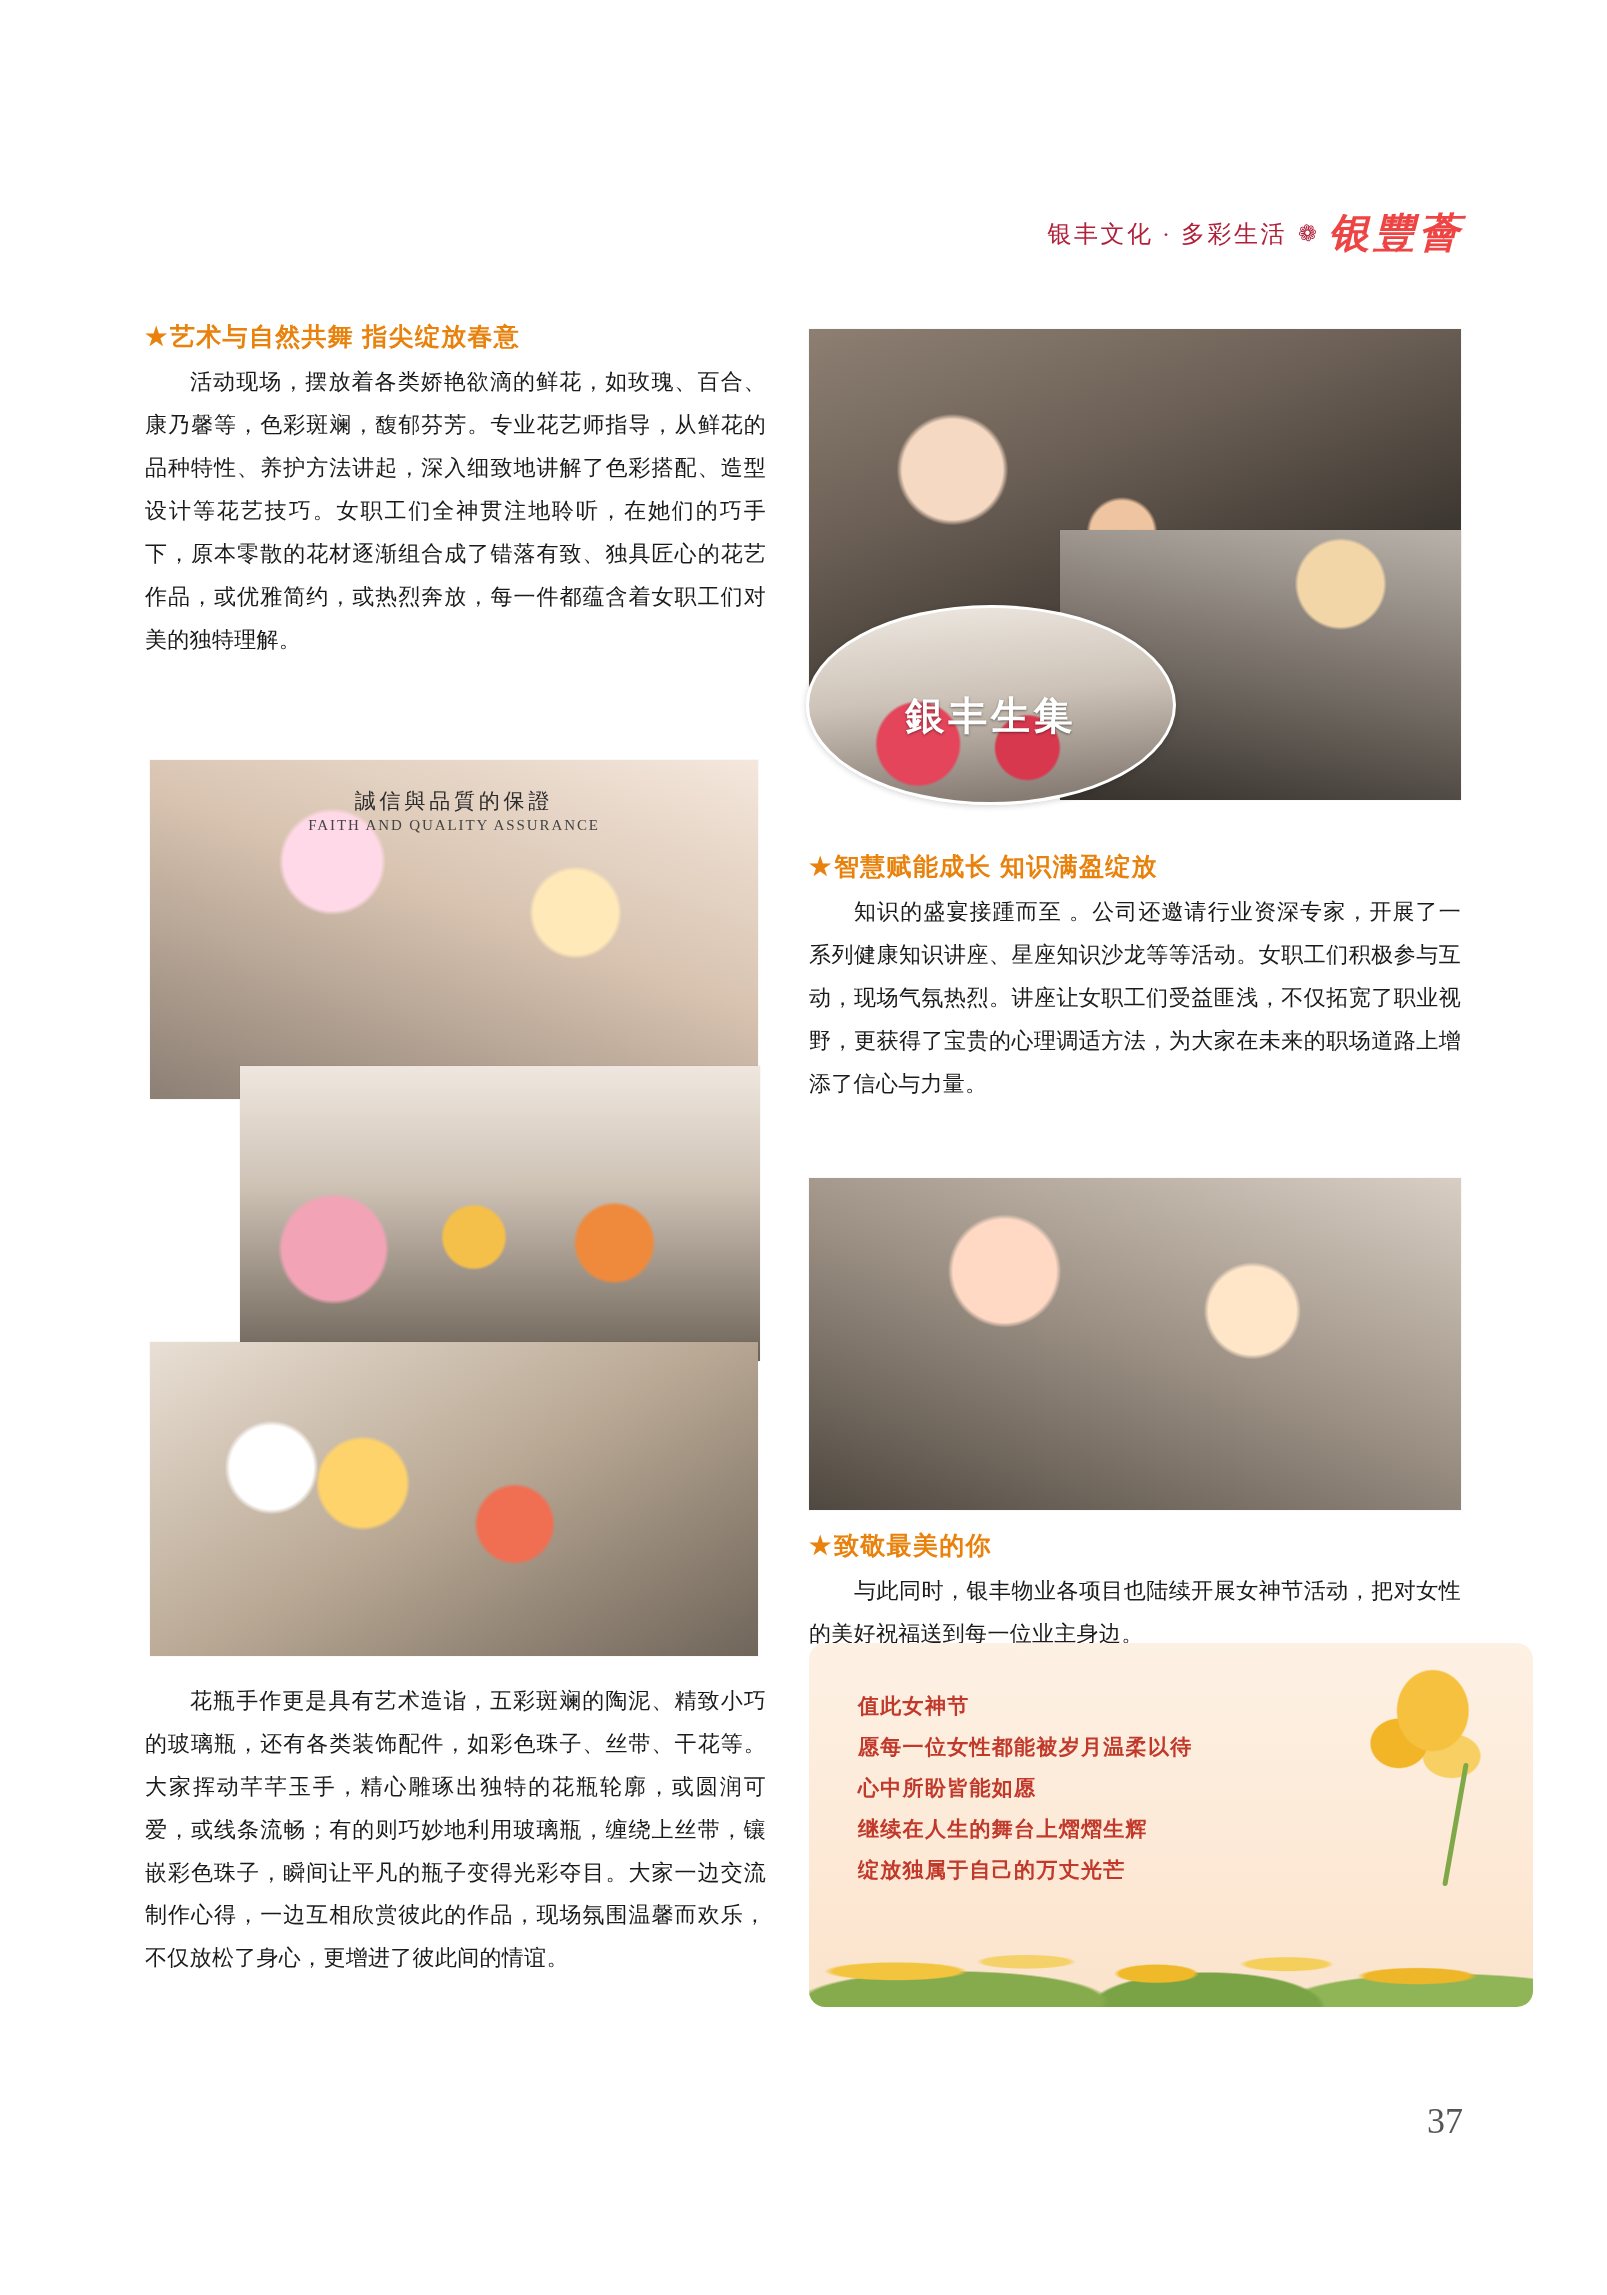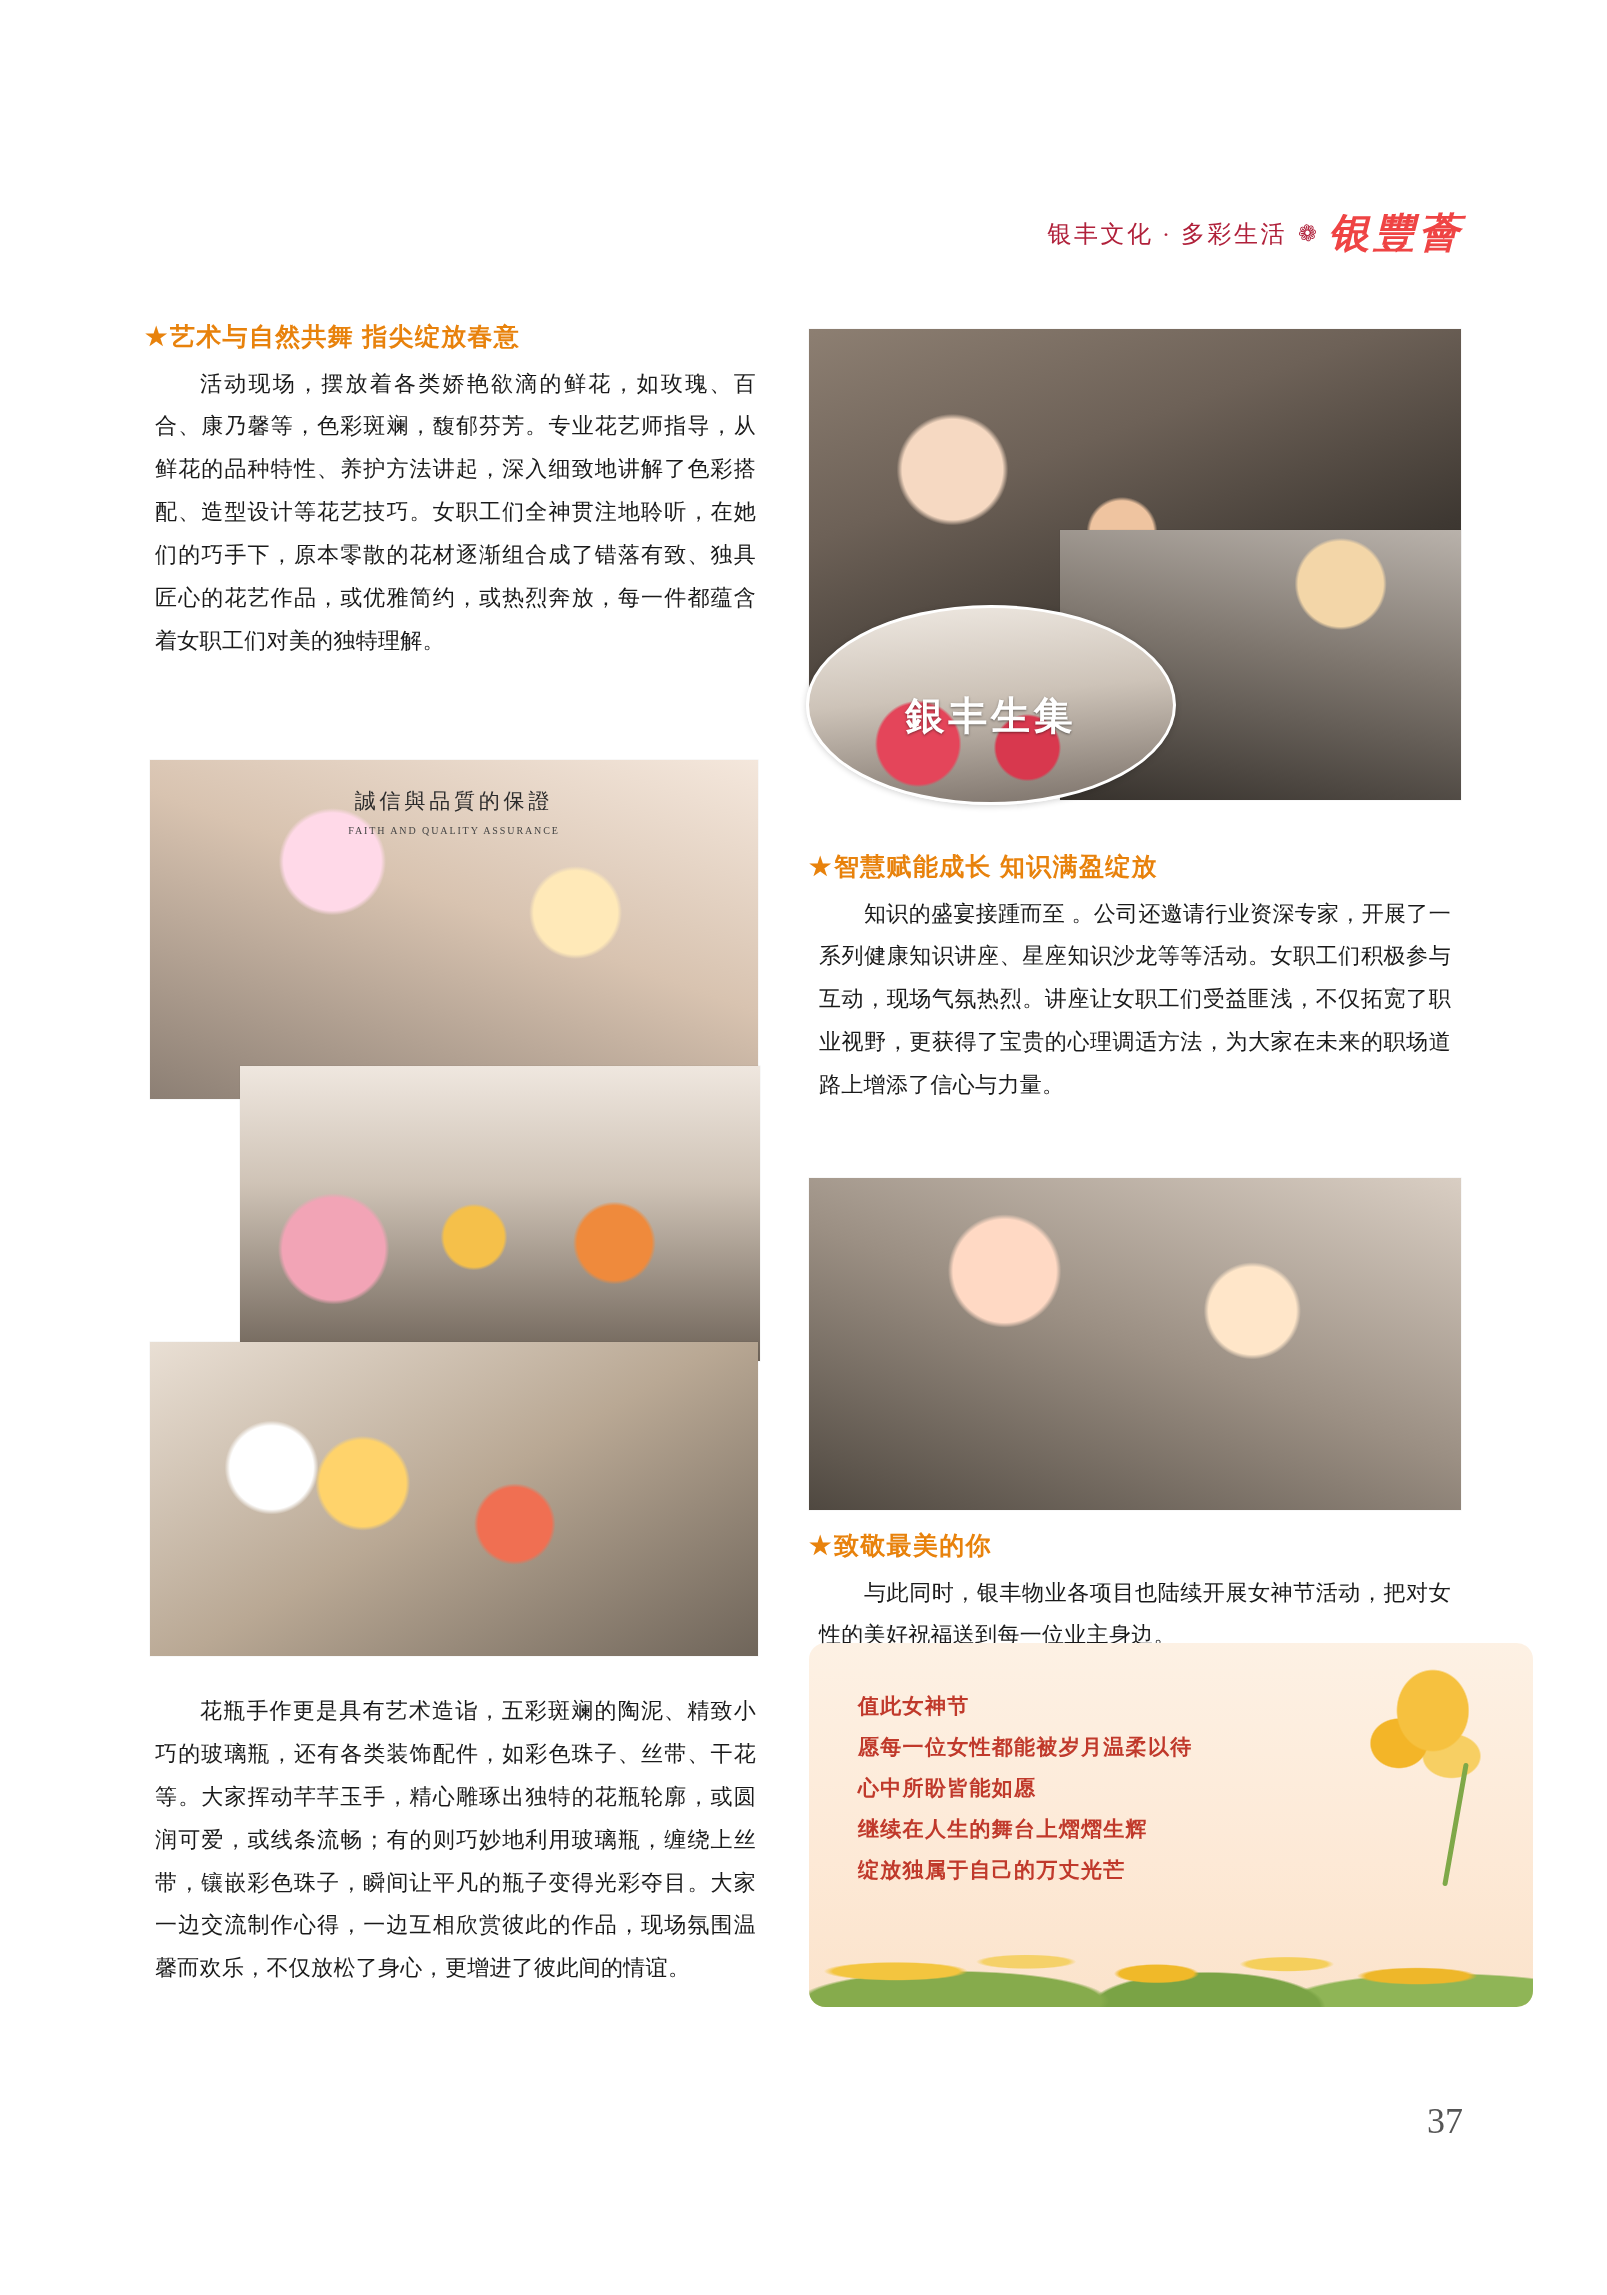--- a/index.html
+++ b/index.html
@@ -84,21 +84,21 @@
     white-space: nowrap;
   }
   .heading .star { color: #e8820c; margin-right: 1.3px; }
 
   .para {
     font-size: 22px;
     line-height: 1.95;
     color: #1a1a1a;
     text-align: justify;
     text-indent: 45px;
-    margin: 10px;
+    margin: 0;
     letter-spacing: 0.3px;
   }
 
   
   .photo {
     position: absolute;
     overflow: hidden;
     background: #d8d8d8;
     box-shadow: 0 0 0 0.6px rgba(0,0,0,0.05);
   }
@@ -156,24 +156,24 @@
     top: 8%;
     left: 0; right: 0;
     text-align: center;
     font-family: "Liberation Serif", serif;
     font-size: 21px;
     color: #2b2b2b;
     letter-spacing: 3.8px;
   }
   .ph-banner small {
     display: block;
-    font-size: 10px;
+    font-size: 15px;
     letter-spacing: 1.9px;
     color: #444;
-    margin-top: 10px;
+    margin-top: 2px;
   }
 
   
   .poem-card {
     position: absolute;
     left: 809px;
     top: 1643px;
     width: 724px;
     height: 364px;
     border-radius: 16.3px;

